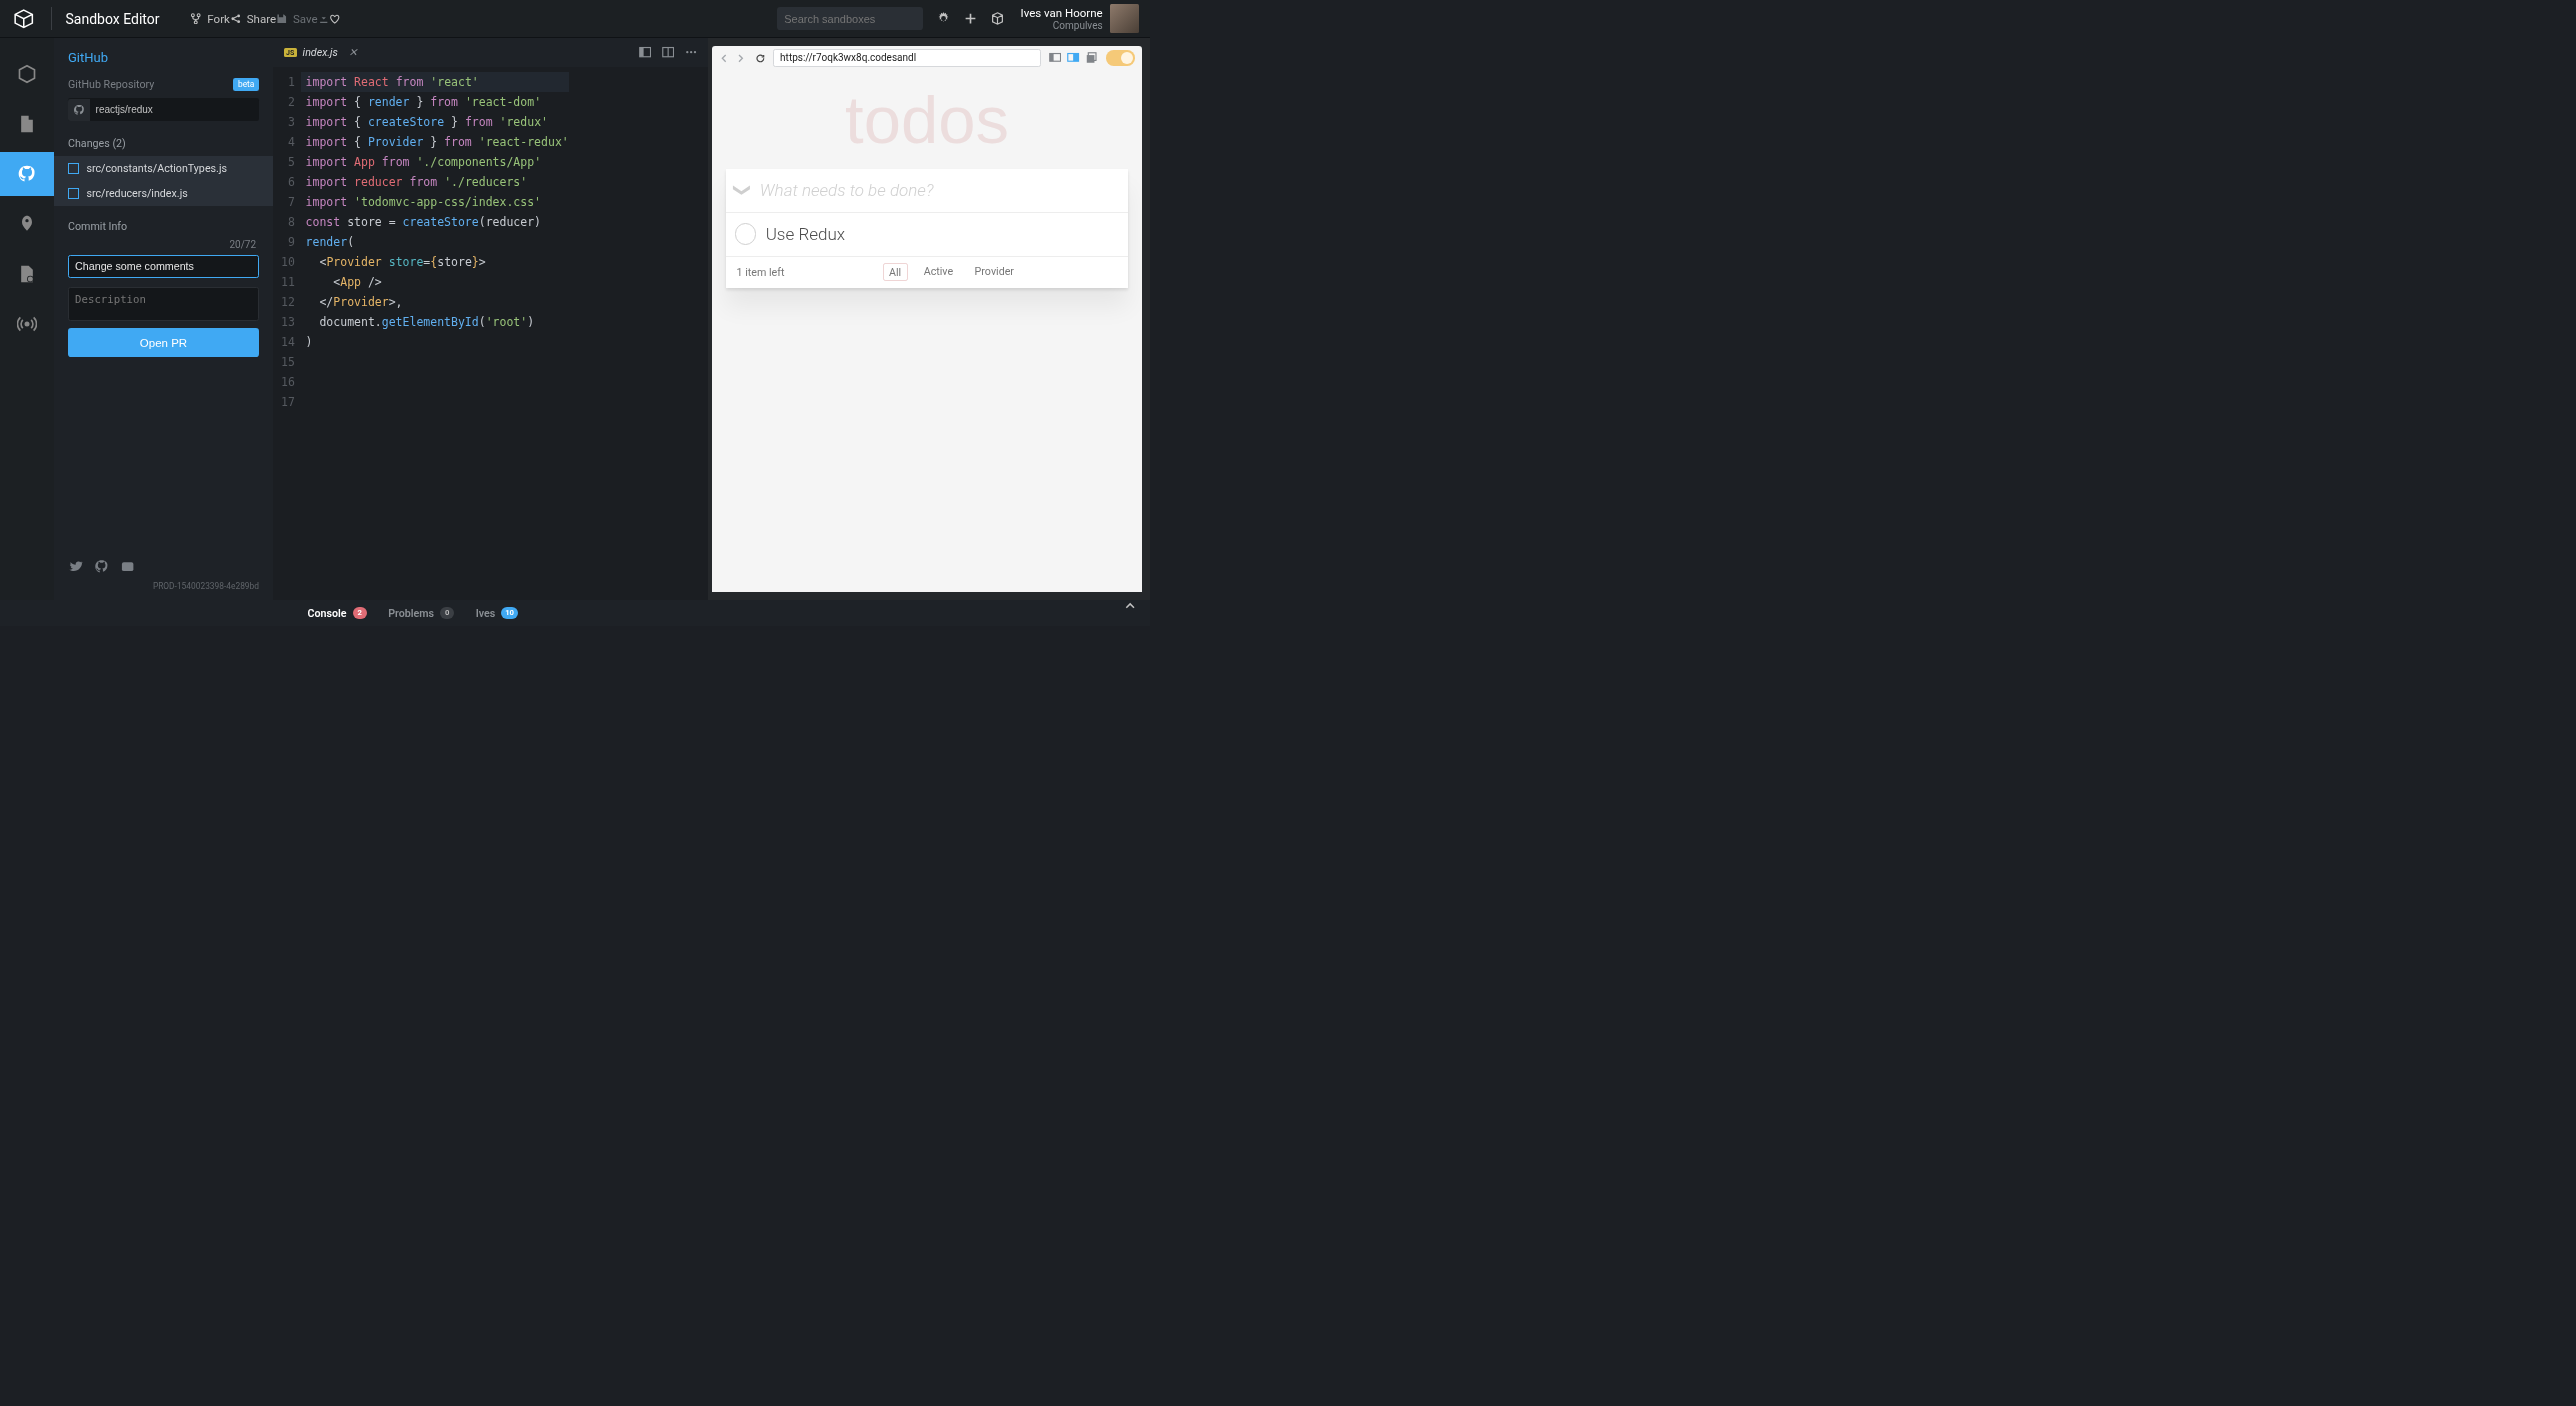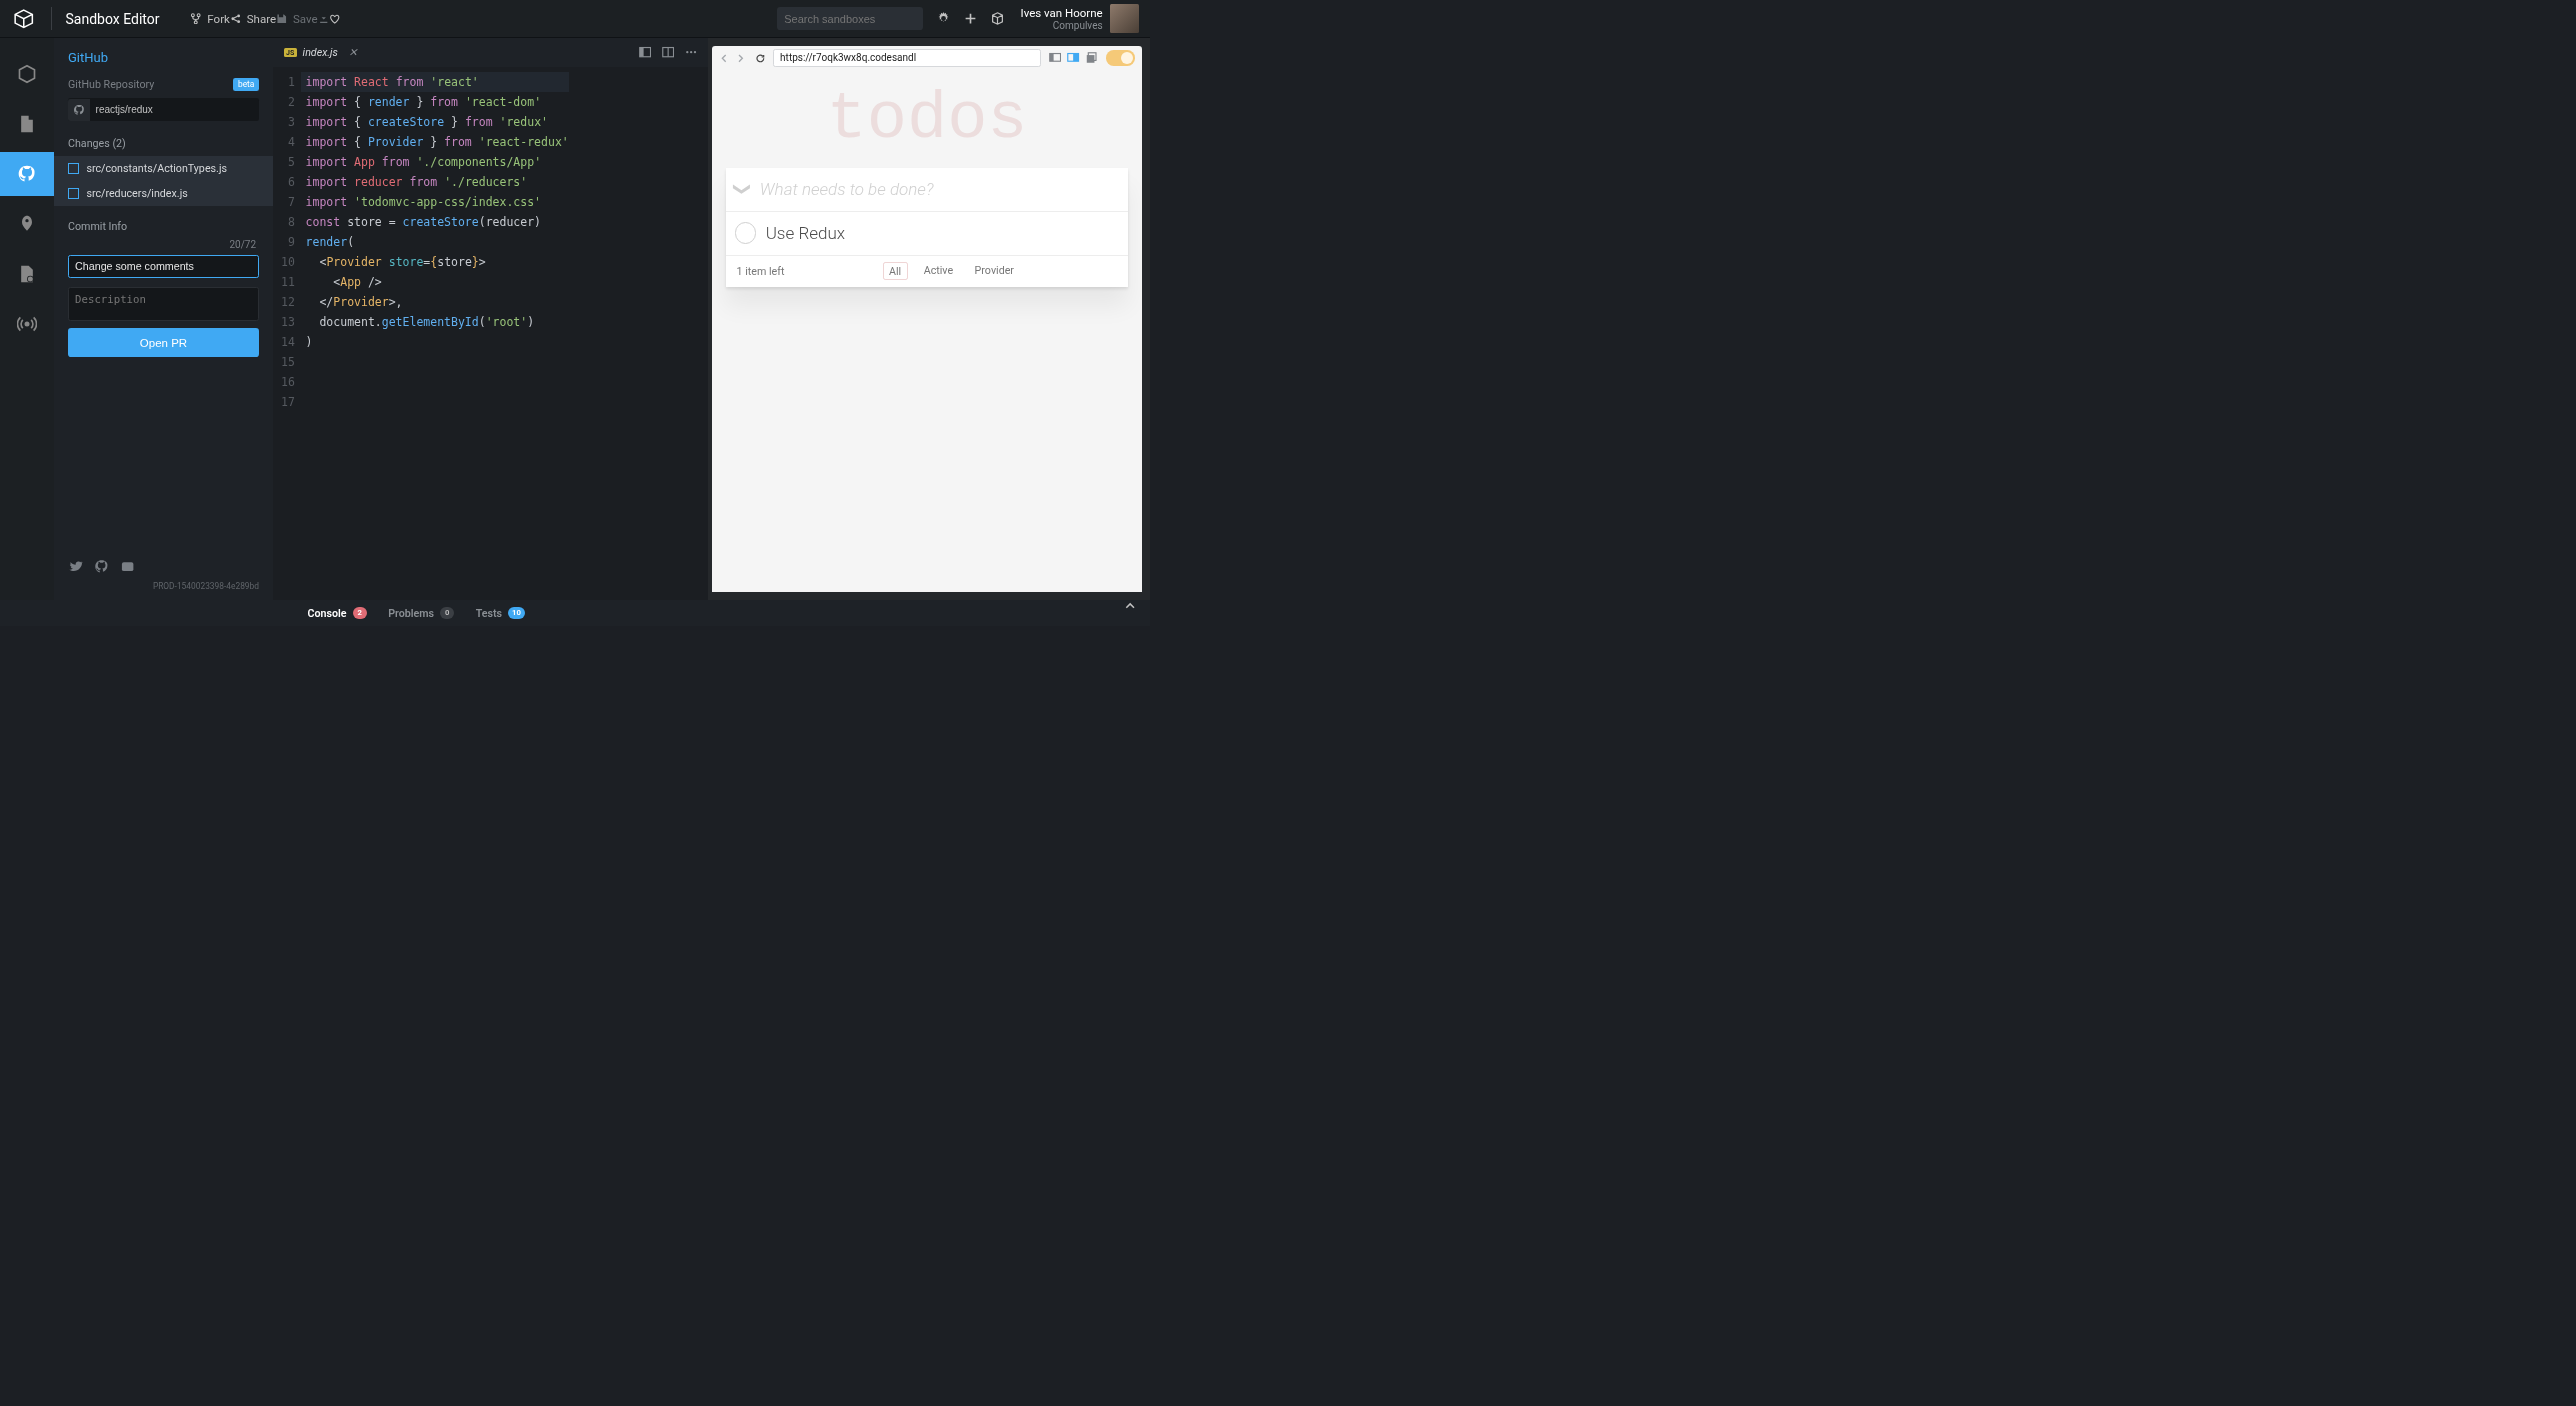--- a/index.html
+++ b/index.html
@@ -88,21 +88,21 @@
 .pnav { display:flex; gap:4.6px; align-items:center;}
 .pnav svg{width:10.7px;height:10.7px; fill:#808489;}
 .url-box { flex:1; background:#fff; border:0.8px solid #d6d8db; border-radius:2.3px; height:18.4px; display:flex; align-items:center; padding:0 6.1px; overflow:hidden;}
 .url-box span{ color:#222; font-size:10px; white-space:nowrap;}
 .device-icons { display:flex; gap:6.1px; align-items:center;}
 .dev-ic{ width:12.3px; height:12.3px; fill:#808489;}
 .dev-ic.active{ fill:#40a9f3;}
 .highlight-pill{ width:29px; height:15.3px; background:#f5c978; border-radius:7.7px; display:flex; align-items:center; justify-content:flex-end; padding:1.5px;}
 .highlight-knob{ width:12.3px; height:12.3px; background:#fff5e3; border-radius:50%;}
 .preview-body{ background:#f5f5f5; height:calc(100% - 24.5px); overflow:hidden;}
-.todo-title{ font-family: Liberation Mono, monospace; font-size:67px; font-weight:100; color:rgba(175,47,47,0.12); text-align:center; padding-top:10.7px;}
+.todo-title{ font-family: Liberation Sans, sans-serif; font-size:67px; font-weight:100; color:rgba(175,47,47,0.12); text-align:center; padding-top:10.7px;}
 .todo-card{ background:#fff; margin:10.7px 14px 0; box-shadow:0 1.5px 3.1px rgba(0,0,0,0.1), 0 19px 23px rgba(0,0,0,0.06);}
 .todo-new{ display:flex; align-items:center; height:44px; border-bottom:0.8px solid #ededed;}
 .chev{ width:34px; text-align:center; color:#cfcfcf; font-size:17px;}
 .todo-placeholder{ color:#d0d0d0; font-style:italic; font-size:17px; font-weight:300;}
 .todo-item{ display:flex; align-items:center; height:44px; border-bottom:0.8px solid #ededed;}
 .todo-circle{ width:21.5px; height:21.5px; border:0.8px solid #d0d0d0; border-radius:50%; margin:0 9.2px;}
 .todo-label{ color:#4d4d4d; font-size:17px; font-weight:300;}
 .todo-foot{ display:flex; align-items:center; height:31px; padding:0 10.7px; color:#777; font-size:10.7px;}
 .todo-filters{ margin:0 auto; display:flex; gap:10.7px;}
 .todo-filter{ padding:1.5px 5.4px; border-radius:2.3px; cursor:pointer;}
@@ -384,20 +384,20 @@
   <div style="width:272px"></div>
   <div class="bp-tab active">
     <span>Console</span>
     <span class="badge-round badge-red">2</span>
   </div>
   <div class="bp-tab">
     <span>Problems</span>
     <span class="badge-round badge-grey">0</span>
   </div>
   <div class="bp-tab">
-    <span>Tests</span>
+    <span>Ives</span>
     <span class="badge-round badge-blue">10</span>
   </div>
   <svg class="bp-expand" width="12.3" height="12.3" viewBox="0 0 16 16">
       <path d="M3 10 l5-5 l5 5" fill="none" stroke="#c1c1c1" stroke-width="2"></path>
     </svg>
 </div>
 
 
 </body></html>

